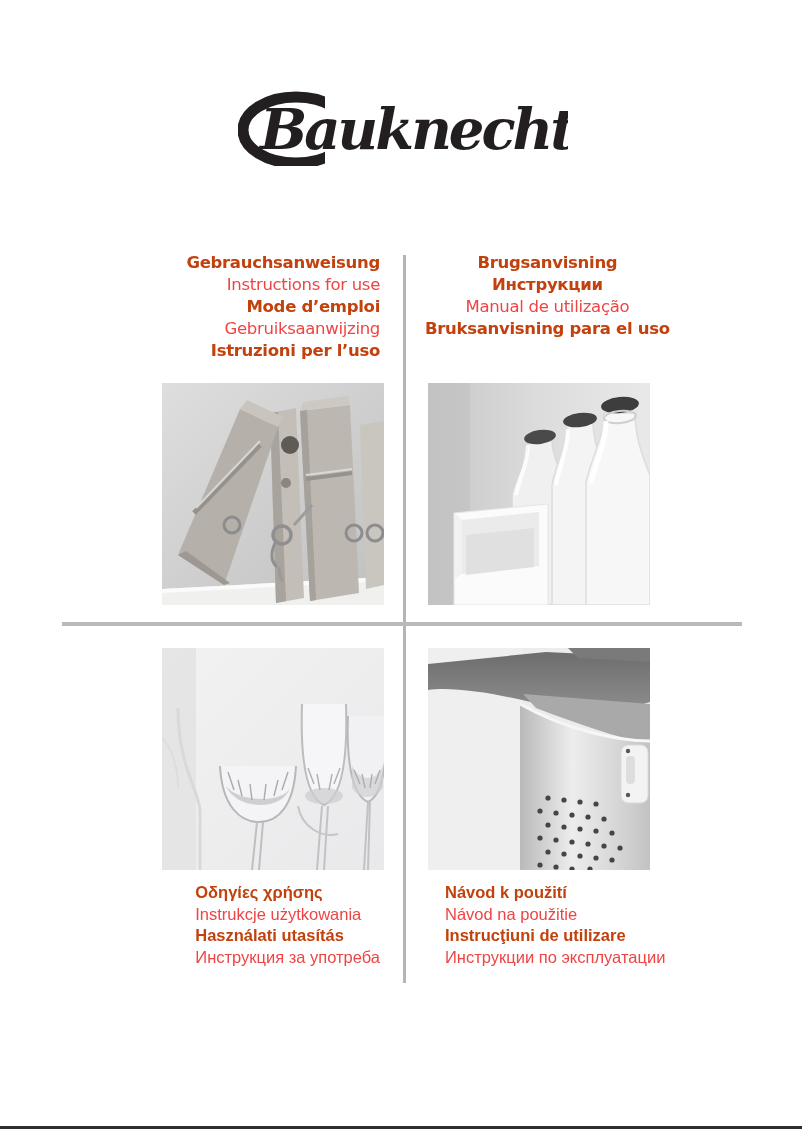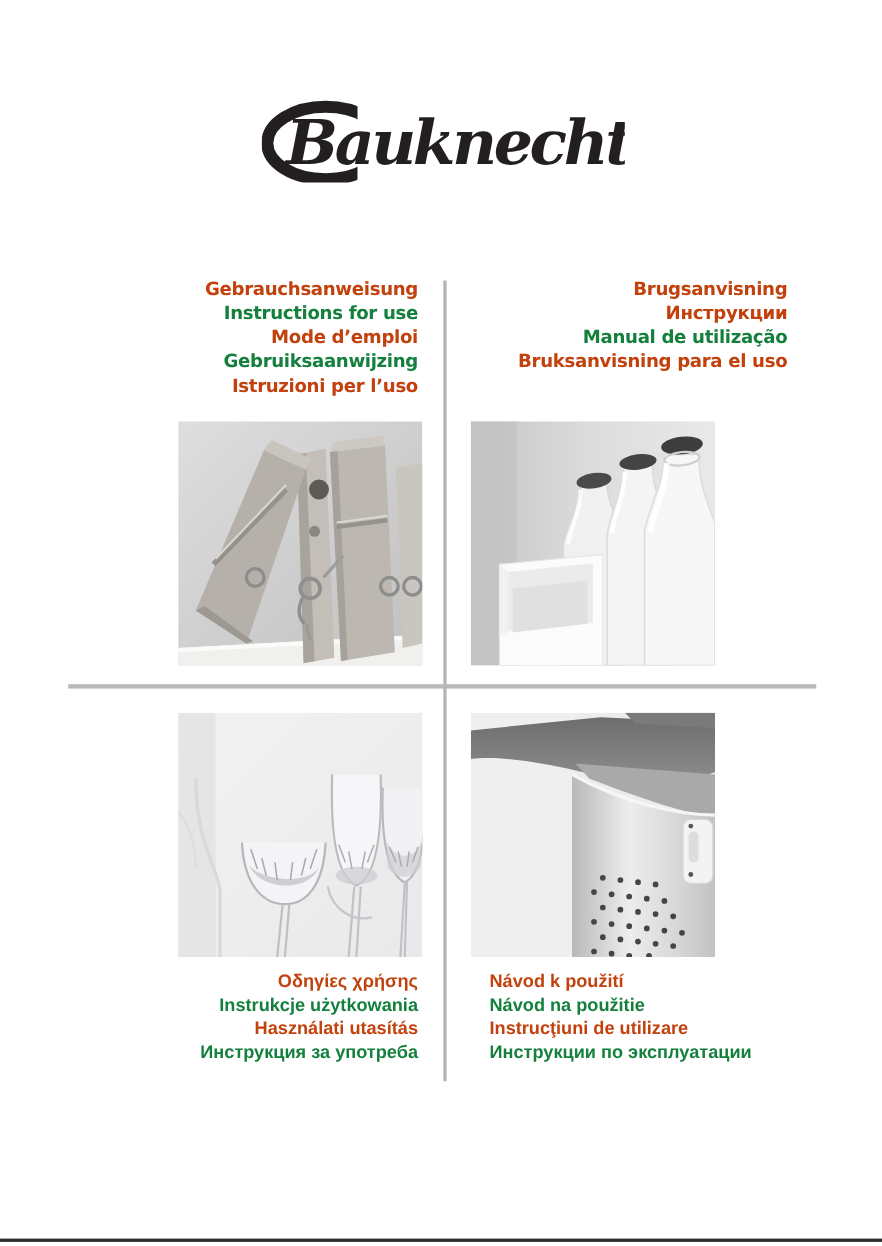--- a/index.html
+++ b/index.html
@@ -7,25 +7,25 @@
     width:802px;height:1133px;position:relative;background:#ffffff;
     font-family:"Liberation Sans", sans-serif;overflow:hidden;
   }
   
   .logo-wrap{position:absolute;left:238px;top:88px;width:330px;height:78px;}
   
   .lang-block{position:absolute;white-space:nowrap;}
   .lang-top{font-family:"DejaVu Sans","Liberation Sans",sans-serif;font-size:16.5px;line-height:22px;letter-spacing:-0.3px;}
   .lang-bottom{font-family:"Liberation Sans",sans-serif;font-size:16.5px;line-height:21.5px;}
   .blk-tl{top:252px;right:422px;text-align:right;}
-  .blk-tr{top:252px;left:425px;text-align:right;margin-left:46px;}
-  .blk-bl{top:882px;right:422px;text-align:right;}
+  .blk-tr{top:252px;left:425px;text-align:center;}
+  .blk-bl{top:882px;right:422px;}
   .blk-br{top:882px;left:445px;text-align:left;}
   .ln-strong{color:#c2410c;font-weight:700;}
-  .ln-gray{color:#15803d;font-weight:700;}
+  .ln-gray{color:#ef4444;font-weight:400;}
   
   .photo{position:absolute;width:222px;height:222px;}
   .ph-tl{left:162px;top:383px;}
   .ph-tr{left:428px;top:383px;}
   .ph-bl{left:162px;top:648px;}
   .ph-br{left:428px;top:648px;}
   .photo svg{display:block;width:222px;height:222px;}
   
   .v-divider{position:absolute;left:403px;top:255px;width:3px;height:728px;background:#b5b5b5;}
   .h-divider{position:absolute;left:62px;top:622px;width:680px;height:4px;background:#b9b9b9;}

